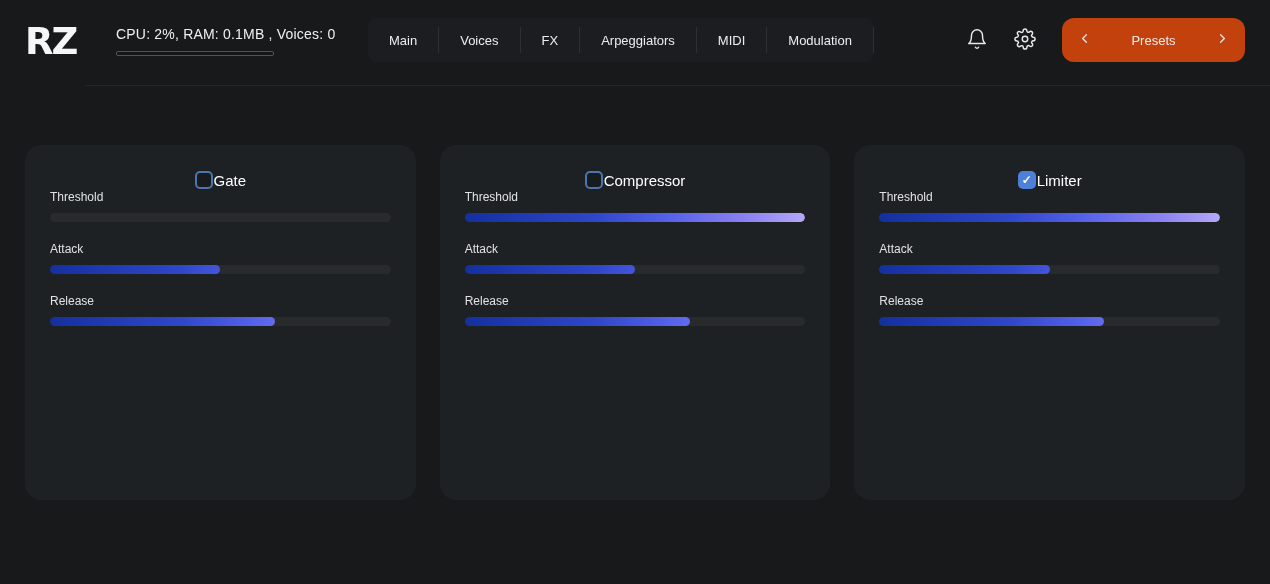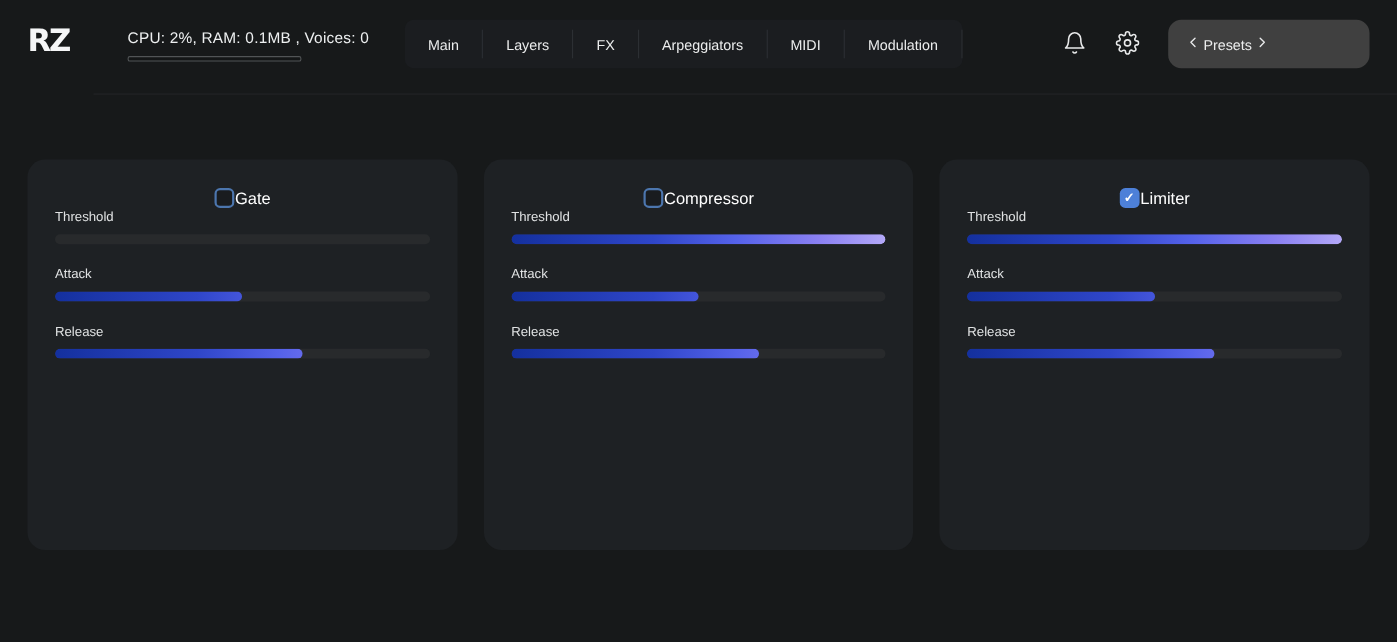--- a/index.html
+++ b/index.html
@@ -12,21 +12,21 @@
   }
 
   
   .header { position:relative; height:86px; width:100%; }
   .header::after {
     content:""; position:absolute; left:85px; right:0; bottom:0;
     height:1px; background:#232527;
   }
   .logo {
     position:absolute; left:25px; top:20px;
-    font-size:28px; font-weight:800; letter-spacing:-2px;
+    font-size:37px; font-weight:800; letter-spacing:-2px;
     color:#f5f6f7; font-family:"DejaVu Sans", sans-serif;
   }
   .stats { position:absolute; left:116px; top:26px; }
   .stats-text { font-size:14px; color:#eef0f1; letter-spacing:.2px; white-space:nowrap; }
   .stats-bar {
     margin-top:9px; width:158px; height:5px;
     border:1px solid #515456; border-radius:2px; background:#141617;
   }
 
   .tabs {
@@ -44,22 +44,22 @@
   .header-right {
     position:absolute; right:25px; top:18px; height:44px;
     display:flex; align-items:center;
   }
   .icon-btn {
     background:none; border:none; cursor:pointer; padding:0;
     display:flex; align-items:center; justify-content:center;
     margin-right:26px;
   }
   .presets {
-    height:44px; width:183px; background:#404040; border-radius:12px;
-    display:flex; align-items:center; justify-content:flex-start;
+    height:44px; width:183px; background:#c2410c; border-radius:12px;
+    display:flex; align-items:center; justify-content:space-between;
     padding:0 13px;
   }
   .preset-arrow {
     background:none; border:none; cursor:pointer; padding:2px;
     display:flex; align-items:center;
   }
   .presets-label { font-size:13px; color:#eceded; }
 
   
   .main { display:flex; gap:24px; padding:0 25px; margin-top:59px; }
@@ -100,21 +100,21 @@
   <div class="logo">RZ</div>
 
   <div class="stats">
     <div class="stats-text">CPU: 2%, RAM: 0.1MB , Voices: 0</div>
     <div class="stats-bar"></div>
   </div>
 
   <nav class="tabs" id="tabs">
       <div class="tab">Main</div>
       <div class="tab-sep"></div>
-      <div class="tab">Layers</div>
+      <div class="tab">Voices</div>
       <div class="tab-sep"></div>
       <div class="tab">FX</div>
       <div class="tab-sep"></div>
       <div class="tab">Arpeggiators</div>
       <div class="tab-sep"></div>
       <div class="tab">MIDI</div>
       <div class="tab-sep"></div>
       <div class="tab">Modulation</div>
       <div class="tab-sep"></div>
     </nav>

